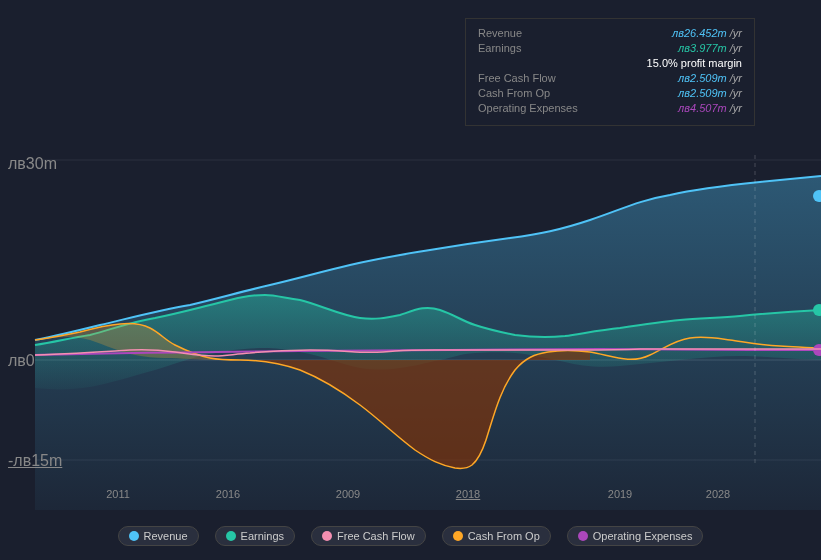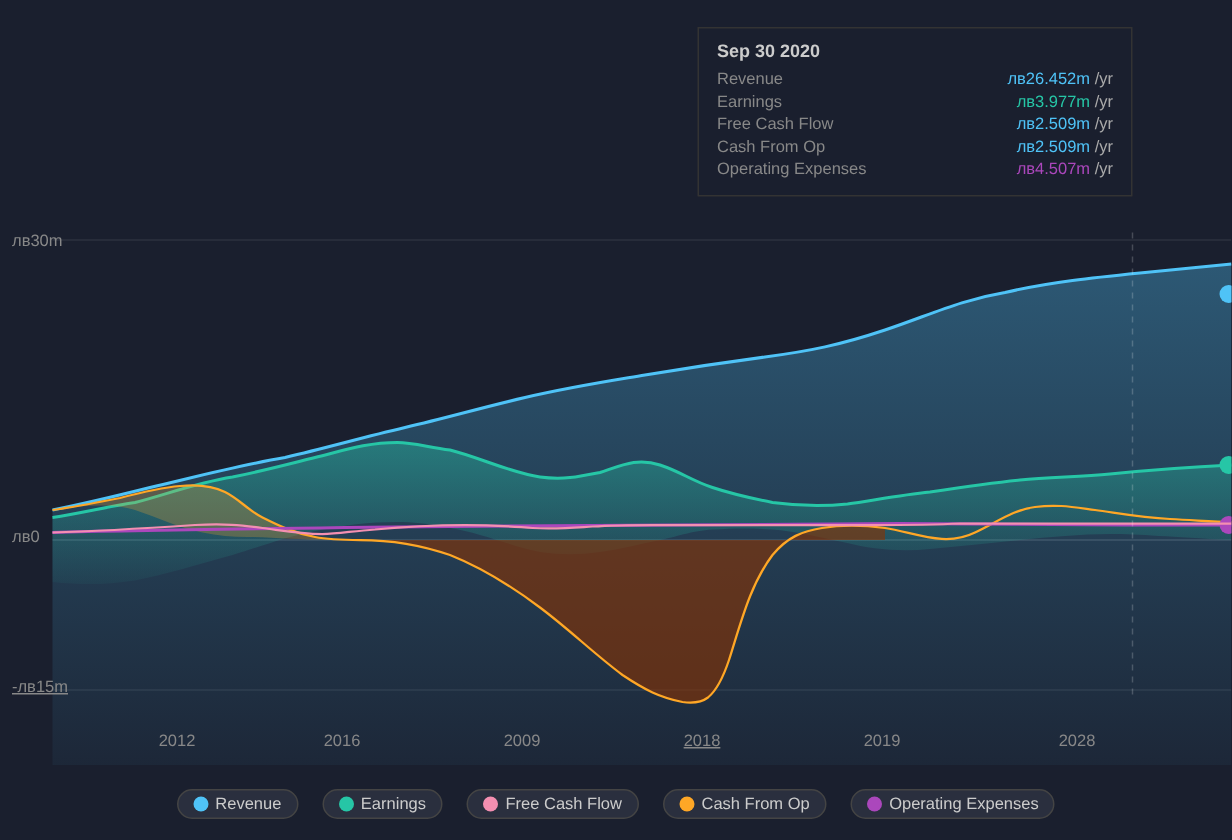--- a/index.html
+++ b/index.html
@@ -46,37 +46,38 @@
     }
 
     .tooltip-label {
       color: #888;
       min-width: 110px;
     }
 
     .tooltip-value {
       color: #aaa;
       text-align: right;
+      font-style: italic;
     }
 
     .val-blue { color: #4fc3f7; }
     .val-teal { color: #26c6a6; }
     .val-purple { color: #ab47bc; }
 
     .profit-margin {
       color: #fff;
       font-size: 11px;
       margin-left: 4px;
     }
 
     
     .y-label {
       position: absolute;
       color: #888;
-      font-size: 11px;
+      font-size: 16px;
       left: 8px;
     }
 
     
     .x-label {
       position: absolute;
       color: #888;
       font-size: 11px;
       bottom: 60px;
     }
@@ -245,38 +246,40 @@
              C660,349 680,349 700,349 C720,349 745,349 770,349
              C790,349 805,349 821,349" fill="none" stroke="#f48fb1" stroke-width="1.5" stroke-dasharray="0"></path>
 
     <line x1="755" y1="155" x2="755" y2="465" stroke="rgba(255,255,255,0.2)" stroke-width="1" stroke-dasharray="4,4"></line>
   </svg>
 
   <div class="y-label" style="top: 155px;">лв30m</div>
   <div class="y-label" style="top: 352px;">лв0</div>
   <div class="y-label" style="top: 452px; text-decoration: underline;">-лв15m</div>
 
-  <div class="x-label" style="left: 118px; transform: translateX(-50%);">2012</div>
+  <div class="x-label" style="left: 118px; transform: translateX(-50%);">2011</div>
   <div class="x-label" style="left: 228px; transform: translateX(-50%);">2016</div>
   <div class="x-label" style="left: 348px; transform: translateX(-50%);">2009</div>
   <div class="x-label" style="left: 468px; transform: translateX(-50%); text-decoration: underline;">2018</div>
-  <div class="x-label" style="left: 588px; transform: translateX(-50%);">2019</div>
+  <div class="x-label" style="left: 620px; transform: translateX(-50%);">2019</div>
   <div class="x-label" style="left: 718px; transform: translateX(-50%);">2028</div>
 
   <div class="tooltip-box">
-    <div class="tooltip-title">Sep 30 2020</div>
 
     <div class="tooltip-row">
       <span class="tooltip-label">Revenue</span>
       <span class="tooltip-value val-blue">лв26.452m <span style="color:#aaa">/yr</span></span>
     </div>
     <div class="tooltip-row">
       <span class="tooltip-label">Earnings</span>
       <span class="tooltip-value val-teal">лв3.977m <span style="color:#aaa">/yr</span></span>
     </div>
+    <div class="tooltip-row" style="justify-content: flex-end;">
+      <span class="profit-margin">15.0% profit margin</span>
+    </div>
     <div class="tooltip-row">
       <span class="tooltip-label">Free Cash Flow</span>
       <span class="tooltip-value val-blue">лв2.509m <span style="color:#aaa">/yr</span></span>
     </div>
     <div class="tooltip-row">
       <span class="tooltip-label">Cash From Op</span>
       <span class="tooltip-value val-blue">лв2.509m <span style="color:#aaa">/yr</span></span>
     </div>
     <div class="tooltip-row">
       <span class="tooltip-label">Operating Expenses</span>

